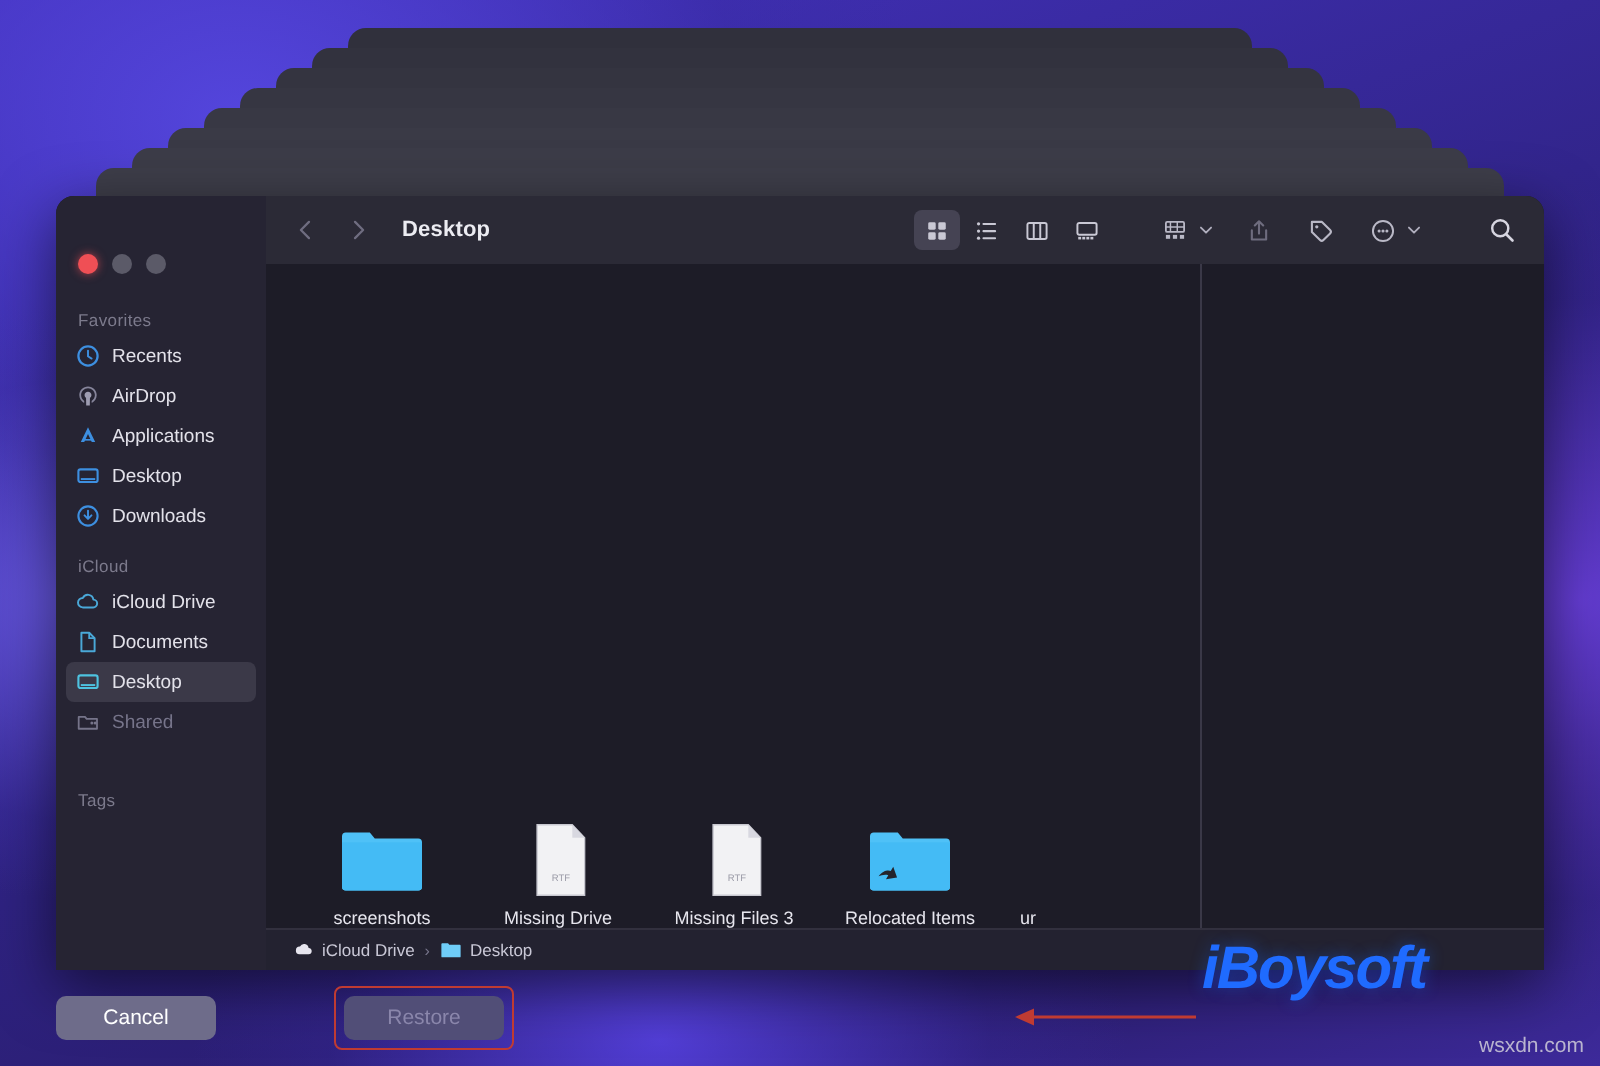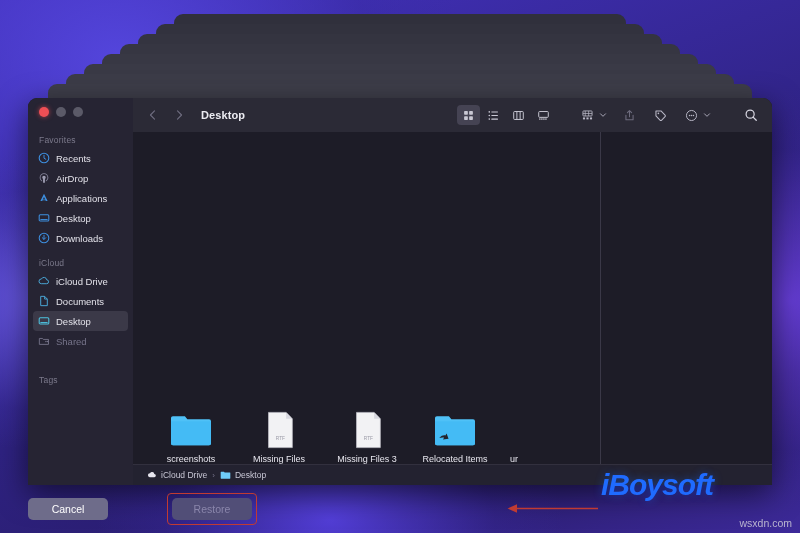--- a/index.html
+++ b/index.html
@@ -44,21 +44,21 @@
     display: flex;
     flex-direction: column;
   }
   #dialog-body { flex: 1; display: flex; min-height: 0; }
 
   
   #sidebar {
     width: 105px;
     background: #262433;
     display: flex; flex-direction: column;
-    padding-top: 0;
+    padding-top: 20px;
     flex-shrink: 0;
   }
   #traffic-lights {
     display: flex; gap: 7px;
     padding: 9px 0 12px 11px;
   }
   .light { width: 10px; height: 10px; border-radius: 50%; }
   .light.close { background: #ef4f55; box-shadow: 0 0 5px rgba(239,79,85,0.7); }
   .light.min { background: #5b5a68; }
   .light.max { background: #5b5a68; }
@@ -480,21 +480,21 @@
           </div>
 
           <div class="file">
             <div class="file-ico">
               <svg viewBox="0 0 48 42" width="46" height="40">
                 <path d="M13 2.5h18.5L38 9.3V39.5H13z" fill="#f2f2f4" stroke="#c8c8d0" stroke-width="0.7"></path>
                 <path d="M31.5 2.5 38 9.3h-6.5z" fill="#d8d8e0"></path>
                 <text x="25.5" y="32" font-size="5" fill="#9a9aa6" text-anchor="middle" font-family="Liberation Sans, sans-serif">RTF</text>
               </svg>
             </div>
-            <div class="file-label">Missing Files</div>
+            <div class="file-label">Missing Drive</div>
           </div>
 
 
           <div class="file">
             <div class="file-ico">
               <svg viewBox="0 0 48 42" width="46" height="40">
                 <path d="M13 2.5h18.5L38 9.3V39.5H13z" fill="#f2f2f4" stroke="#c8c8d0" stroke-width="0.7"></path>
                 <path d="M31.5 2.5 38 9.3h-6.5z" fill="#d8d8e0"></path>
                 <text x="25.5" y="32" font-size="5" fill="#9a9aa6" text-anchor="middle" font-family="Liberation Sans, sans-serif">RTF</text>
               </svg>

